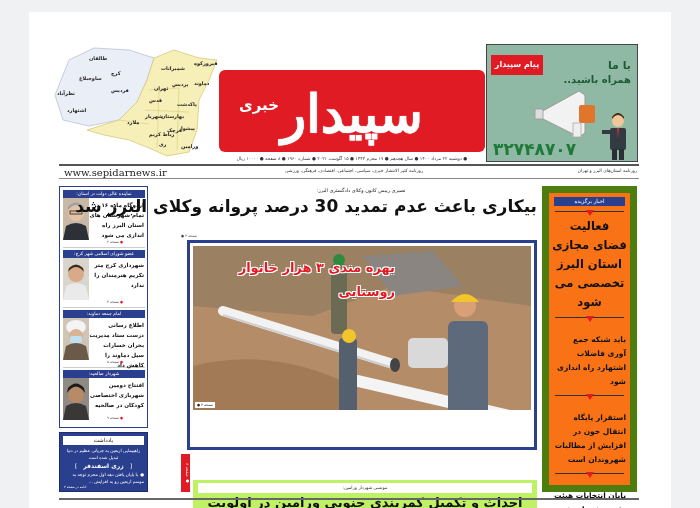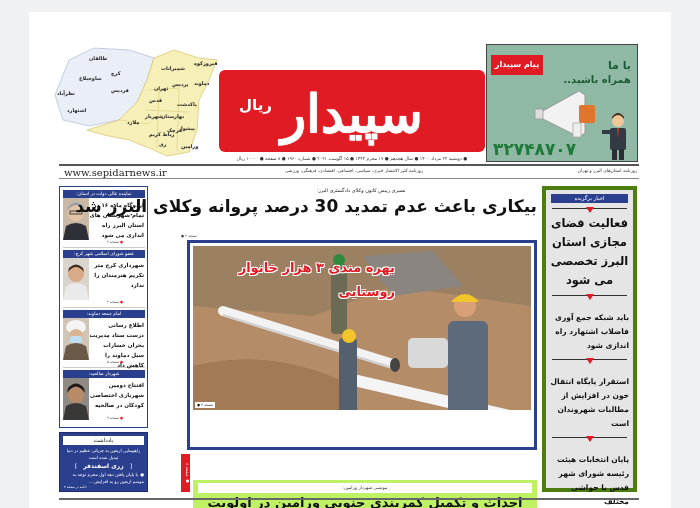--- a/index.html
+++ b/index.html
@@ -22,21 +22,21 @@
   .megaphone { position: absolute; left: 46px; top: 42px; width: 70px; height: 54px; }
   .cartoon { position: absolute; left: 115px; top: 68px; width: 30px; height: 48px; }
 
   .rule-top { position: absolute; left: 30px; top: 152px; width: 580px; height: 2px; background: #555; }
   .rule-bot { position: absolute; left: 30px; top: 166px; width: 580px; height: 1px; background: #888; }
   .site-url { position: absolute; left: 35px; top: 155px; font-family: "DejaVu Serif", serif; font-size: 10px; color: #222; }
   .masthead-desc { position: absolute; left: 210px; top: 156px; width: 230px; text-align: center; font-size: 4.5px; color: #333; direction: rtl; white-space: nowrap; overflow: hidden; }
   .masthead-region { position: absolute; right: 34px; top: 156px; font-size: 4.5px; color: #333; direction: rtl; }
 
   
-  .rcol { position: absolute; left: 513px; top: 174px; width: 95px; height: 306px; background: #e5e5e5; border: 4px solid #4d7c0f; direction: rtl; text-align: center; }
+  .rcol { position: absolute; left: 513px; top: 174px; width: 95px; height: 306px; background: #f97316; border: 7px solid #4d7c0f; direction: rtl; text-align: center; }
   .rcol-head { margin: 4px 5px 3px; background: #2b3f8f; color: #fff; font-size: 5.5px; line-height: 9px; height: 9px; }
   .rsep { position: relative; height: 7px; margin: 1px 6px; }
   .rsep::before { content: ""; position: absolute; left: 0; right: 0; top: 2px; height: 1px; background: #333; }
   .rsep .tri { position: absolute; left: 50%; top: 1px; margin-left: -4px; width: 0; height: 0; border-left: 4px solid transparent; border-right: 4px solid transparent; border-top: 6px solid #e01b24; }
   .r-big { font-size: 11.5px; font-weight: bold; line-height: 19px; color: #111; margin: 1px 3px 3px; }
   .r-item { font-size: 7.5px; font-weight: bold; line-height: 14px; color: #111; margin: 11px 4px 4px; text-align: right; }
 
   
   .lcol { position: absolute; left: 30px; top: 174px; width: 89px; height: 242px; border: 1px solid #2b3f8f; background: #fff; }
   .lcard { position: absolute; left: 3px; width: 82px; background: #fff; border-bottom: 1px solid #ccc; }
@@ -100,21 +100,21 @@
       <text x="118" y="92">قرچک</text>
       <text x="132" y="90">پیشوا</text>
       <text x="100" y="96">رباط کریم</text>
       <text x="110" y="106">ری</text>
       <text x="132" y="108">ورامین</text>
     </g>
   </svg>
 
   <div class="logo-band"></div>
   <div class="logo-main">سپیدار</div>
-  <div class="logo-sub">ریال</div>
+  <div class="logo-sub">خبری</div>
   <div class="issue-line">● دوشنبه ۲۲ مرداد ۱۴۰۰ ● سال هجدهم ● ۱۷ محرم ۱۴۴۳ ● ۱۵ آگوست ۲۰۲۱ ● شماره ۱۹۶۰ ● ۸ صفحه ● ۱۰۰۰۰ ریال</div>
 
   <div class="ad">
     <div class="ad-logo">پیام سپیدار</div>
     <div class="ad-line1">با ما</div>
     <div class="ad-line2">همراه باشید..</div>
     <svg class="megaphone" viewBox="0 0 70 54">
       <polygon points="6,26 46,4 52,8 52,46 46,50 6,30" fill="#f2f2f2" stroke="#999" stroke-width="1"></polygon>
       <rect x="2" y="22" width="8" height="10" fill="#ddd" stroke="#999" stroke-width="0.8"></rect>
       <rect x="46" y="18" width="16" height="18" rx="2" fill="#e0762b"></rect>

